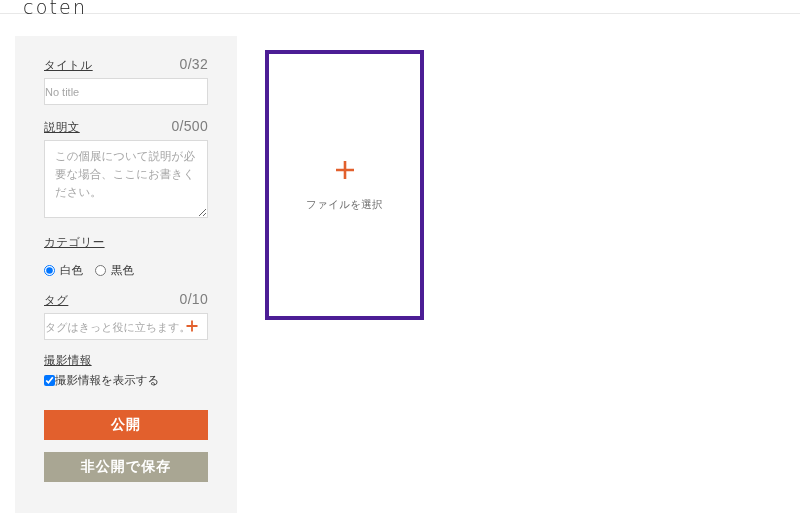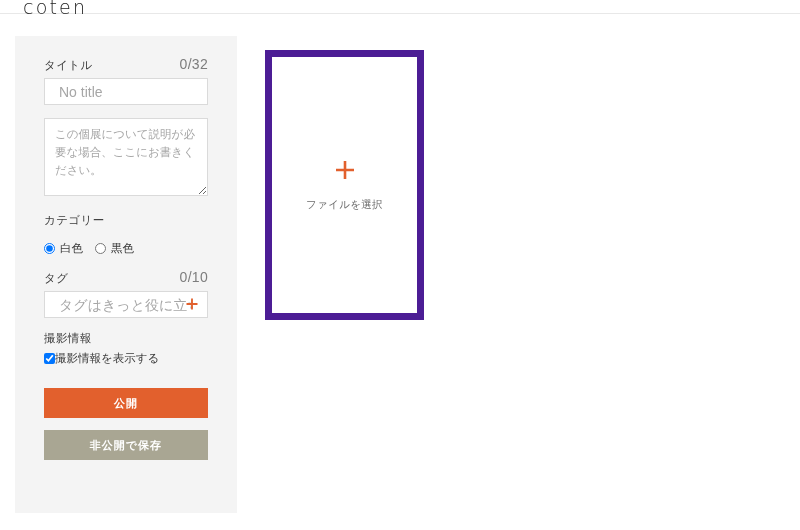--- a/index.html
+++ b/index.html
@@ -56,36 +56,37 @@
   .field-row {
     display: flex;
     justify-content: space-between;
     align-items: baseline;
     margin-bottom: 5px;
   }
   .field-label {
     font-size: 11.5px;
     color: #3b3b3b;
     letter-spacing: .4px;
+    text-decoration: underline;
   }
   .field-counter {
     font-size: 14px;
     color: #7d7d7d;
     letter-spacing: .3px;
   }
 
   .text-input {
     width: 100%;
     height: 27px;
     box-sizing: border-box;
     border: 1px solid #dadada;
     background: #ffffff;
-    font-size: 14px;
-    color: #3b3b3b;
-    padding: 0 14px;
+    font-size: 11px;
+    color: #3b3b3b;
+    padding: 0 0;
     outline: none;
     font-family: inherit;
     border-radius: 0;
     -webkit-appearance: none;
   }
   .text-input::placeholder { color: #a6a6a6; }
 
   .textarea-input {
     width: 100%;
     height: 78px;
@@ -182,40 +183,40 @@
     width: 11px;
     height: 11px;
   }
 
   
   .btn {
     display: block;
     width: 100%;
     height: 30px;
     border: none;
-    font-size: 11px;
+    font-size: 14px;
     font-weight: bold;
     color: #ffffff;
     letter-spacing: 1px;
     cursor: pointer;
     font-family: inherit;
     border-radius: 0;
   }
   .btn-publish { background: #e2602d; margin-top: 22px; }
   .btn-private { background: #a9a693; margin-top: 12px; }
 
   
   .dropzone {
     position: absolute;
     left: 265px;
     top: 36px;
     width: 159px;
     height: 270px;
     box-sizing: border-box;
-    border: 7px solid #4c1d95;
+    border: 4px solid #4c1d95;
     background: #ffffff;
     display: flex;
     flex-direction: column;
     align-items: center;
     justify-content: center;
     cursor: pointer;
   }
   .dz-plus {
     width: 24px;
     height: 24px;
@@ -242,20 +243,24 @@
 
     <div class="block">
       <div class="field-row">
         <span class="field-label">タイトル</span>
         <span class="field-counter">0/32</span>
       </div>
       <input class="text-input" type="text" placeholder="No title" style="">
     </div>
 
     <div class="block">
+      <div class="field-row">
+        <span class="field-label">説明文</span>
+        <span class="field-counter">0/500</span>
+      </div>
       <textarea class="textarea-input" placeholder="この個展について説明が必要な場合、ここにお書きください。" style=""></textarea>
     </div>
 
     <div class="block">
       <div class="field-row">
         <span class="field-label">カテゴリー</span>
       </div>
     </div>
 
     <div class="block">

